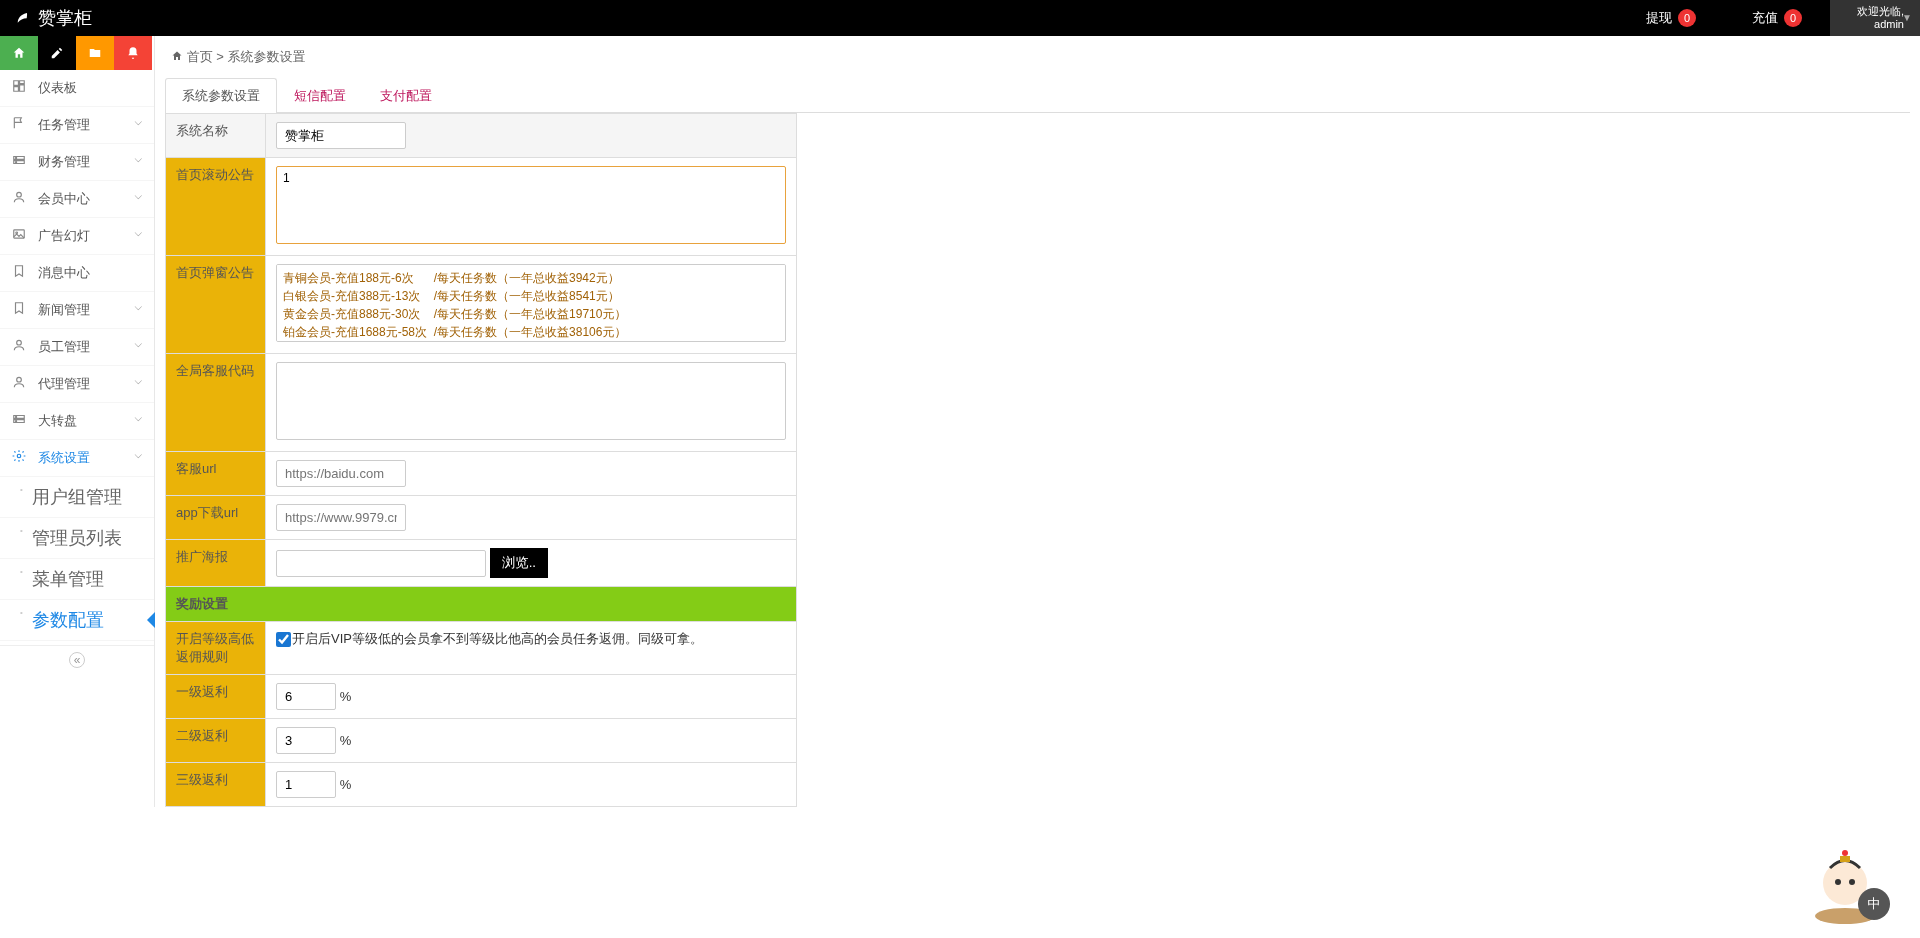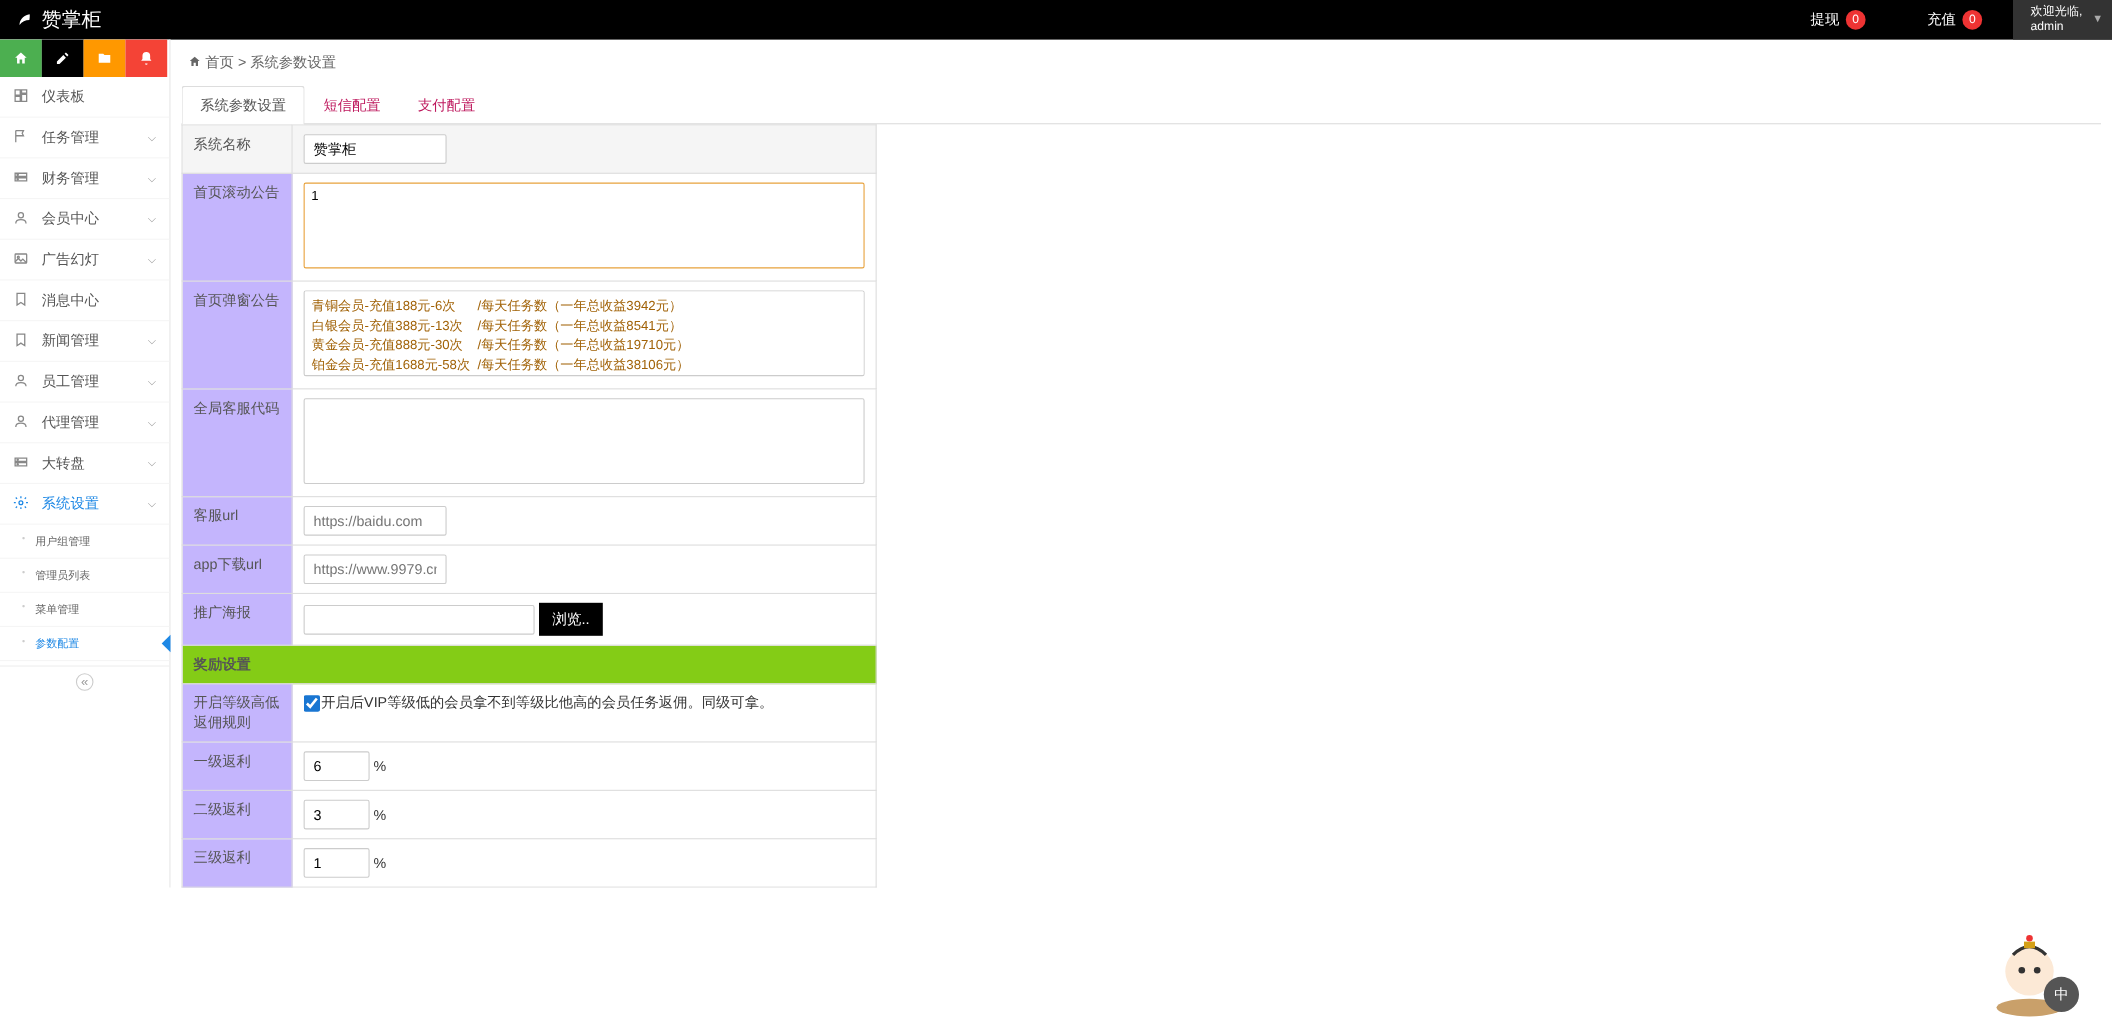--- a/index.html
+++ b/index.html
@@ -5,63 +5,63 @@
 * { margin: 0; padding: 0; box-sizing: border-box; }
 body { font-family: "Microsoft YaHei", Arial, sans-serif; font-size: 13px; color: #333; background: #fff; }
 
 
 .header { background: #000; height: 36px; display: flex; align-items: center; color: #fff; }
 .logo { display: flex; align-items: center; padding: 0 14px; font-size: 18px; }
 .logo-icon { margin-right: 6px; }
 .header-spacer { flex: 1; }
 .header-item { padding: 0 28px; display: flex; align-items: center; cursor: pointer; }
 .badge-red { background: #e33; color: #fff; border-radius: 50%; font-size: 11px; width: 18px; height: 18px; display: inline-flex; align-items: center; justify-content: center; margin-left: 6px; }
-.user-box { background: #333; padding: 0 16px; height: 36px; display: flex; flex-direction: column; justify-content: center; font-size: 11px; line-height: 1.2; min-width: 90px; position: relative; }
+.user-box { background: #333; padding: 0 16px; height: 36px; display: flex; flex-direction: column; justify-content: center; font-size: 11px; line-height: 1.2; min-width: 90px; position: relative; text-align: right; }
 .user-box .caret { position: absolute; right: 8px; top: 50%; transform: translateY(-50%); font-size: 10px; color: #aaa; }
 
 
 .toolbar { display: flex; }
 .tool-btn { width: 38px; height: 34px; display: flex; align-items: center; justify-content: center; color: #fff; cursor: pointer; font-size: 14px; }
 .tool-green { background: #4caf50; }
 .tool-black { background: #000; }
 .tool-orange { background: #ff9800; }
 .tool-red { background: #f44336; }
 
 
 .container { display: flex; }
 .sidebar { width: 155px; background: #fff; border-right: 1px solid #e7e7e7; }
 .content { flex: 1; padding: 0; }
 
 
-.menu-item { display: flex; align-items: center; padding: 9px 12px; cursor: pointer; color: #555; border-bottom: 1px solid #f5f5f5; position: relative; }
+.menu-item { display: flex; align-items: flex-start; padding: 9px 12px; cursor: pointer; color: #555; border-bottom: 1px solid #f5f5f5; position: relative; }
 .menu-icon { width: 18px; margin-right: 8px; color: #888; }
 .menu-chevron { margin-left: auto; font-size: 10px; color: #999; }
 .menu-item.active { color: #1e88e5; }
 .menu-item.active .menu-icon { color: #1e88e5; }
 .submenu { padding-left: 0; }
-.submenu-item { padding: 8px 10px 8px 32px; cursor: pointer; color: #666; font-size: 10px; border-bottom: 1px solid #f5f5f5; position: relative; }
+.submenu-item { padding: 8px 10px 8px 32px; cursor: pointer; color: #666; font-size: 18px; border-bottom: 1px solid #f5f5f5; position: relative; }
 .submenu-item::before { content: "•"; position: absolute; left: 20px; color: #ccc; font-size: 8px; }
 .submenu-item.active { color: #1e88e5; }
 .submenu-item.active::after { content: ""; position: absolute; right: -1px; top: 50%; transform: translateY(-50%); border: 8px solid transparent; border-right-color: #1e88e5; }
 .collapse-btn { text-align: center; padding: 6px; border-top: 1px solid #eee; color: #999; cursor: pointer; font-size: 12px; margin-top: 4px; }
 .collapse-btn span { border: 1px solid #ccc; border-radius: 50%; width: 16px; height: 16px; display: inline-flex; align-items: center; justify-content: center; }
 
 
 .breadcrumb { padding: 12px 16px; color: #666; font-size: 13px; }
 .breadcrumb a { color: #666; text-decoration: none; }
 
 
 .tabs { display: flex; margin: 0 10px; border-bottom: 1px solid #ddd; }
 .tab { padding: 8px 16px; border: 1px solid transparent; border-bottom: none; cursor: pointer; color: #be185d; margin-bottom: -1px; font-size: 13px; }
 .tab.active { border-color: #ddd; background: #fff; color: #555; border-radius: 3px 3px 0 0; }
 
 
 .form-table { width: 632px; margin: 0 10px; border-collapse: collapse; }
 .form-table td { border: 1px solid #ddd; padding: 8px 10px; vertical-align: top; }
-.form-table td.label { width: 120px; background: #c4b5fd; color: #555; font-size: 13px; }
+.form-table td.label { width: 120px; background: #eab308; color: #555; font-size: 13px; }
 .section-header { background: #84cc16; font-weight: bold; color: #555; }
 .form-table tr:first-child td { background: #f5f5f5; }
 
 input[type=text].inp { border: 1px solid #ccc; padding: 5px 8px; font-size: 13px; width: 130px; border-radius: 2px; }
 input[type=text].inp-sm { width: 60px; }
 textarea.ta { border: 1px solid #ccc; padding: 4px 6px; font-size: 12px; width: 510px; resize: none; font-family: inherit; border-radius: 2px; }
 textarea.ta.highlight { border-color: #e8a23d; }
 textarea.ta-short { height: 78px; }
 .ta-content { color: #a16207; line-height: 1.5; }
 

